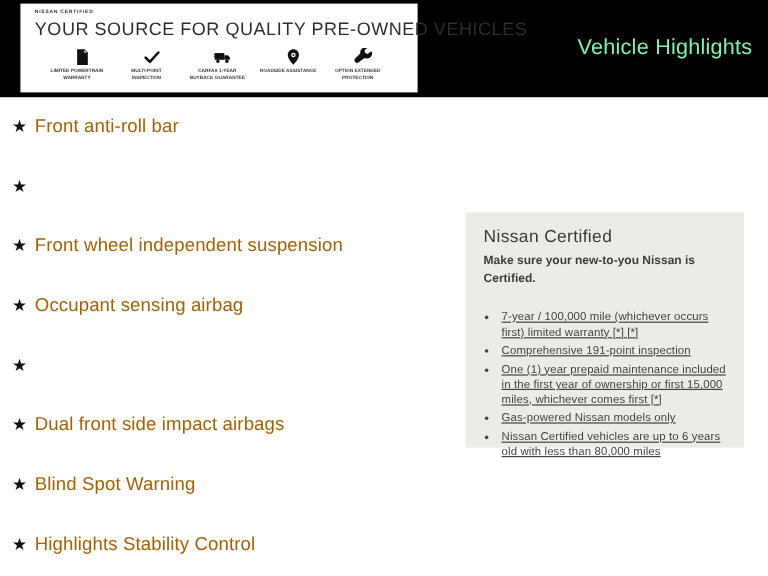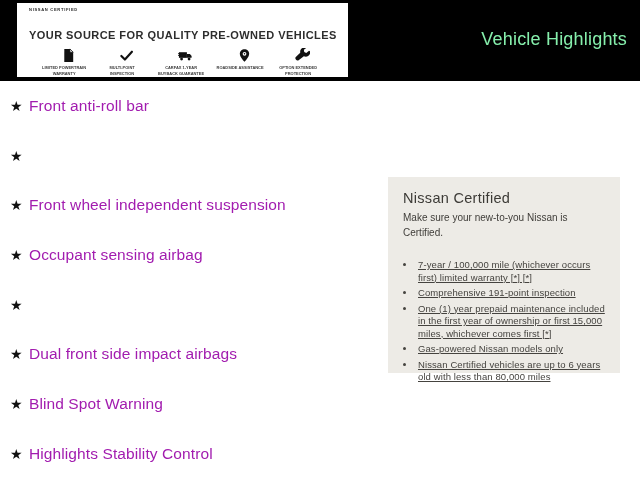--- a/index.html
+++ b/index.html
@@ -6,37 +6,37 @@
   html,body { width:640px; height:480px; background:#fff; font-family:"Liberation Sans", sans-serif; overflow:hidden; }
   .page { position:relative; width:640px; height:480px; background:#fff; }
 
   
   .header { position:absolute; top:0; left:0; width:640px; height:81px; background:#000; }
   .vh-title { position:absolute; top:29px; right:13px; color:#86efac; font-size:18px; letter-spacing:0.2px; }
 
   
   .banner { position:absolute; left:17px; top:3px; width:331px; height:74px; background:#ffffff; padding:4px 8px 2px 12px; }
   .brand { font-size:6px; font-weight:bold; letter-spacing:1px; color:#2a2a2a; transform:scale(0.68); transform-origin:left center; white-space:nowrap; }
-  .headline { font-size:11px; font-weight:700; letter-spacing:0.45px; color:#2d2d2d; margin-top:16px; white-space:nowrap; }
+  .headline { font-size:15px; font-weight:400; letter-spacing:0.45px; color:#2d2d2d; margin-top:3px; white-space:nowrap; }
   .icon-row { display:flex; justify-content:space-between; margin-top:7px; padding:0 8px 0 10px; }
   .icon-col { width:62px; display:flex; flex-direction:column; align-items:center; }
   .icon-col svg { width:15px; height:15px; display:block; }
   .icon-label { margin-top:2px; font-size:6px; font-weight:bold; color:#3a3a3a; line-height:1.55; text-align:center;
                 width:130%; margin-left:-15%; transform:scale(0.66); transform-origin:center top; }
 
   
   .list { position:absolute; top:81px; left:0; width:382px; }
   .row { height:49.7px; display:flex; align-items:center; padding-left:10px; }
   .star { width:19px; font-size:14px; color:#111; font-family:"DejaVu Sans", sans-serif; }
-  .feat { font-size:15.5px; color:#a21caf; letter-spacing:0.1px; }
+  .feat { font-size:15.5px; color:#a16207; letter-spacing:0.1px; }
 
   
   .cert-box { position:absolute; left:388px; top:177px; width:232px; height:196px; background:#edebe6; padding:13px 14px 0 15px; color:#45433f; }
   .cert-title { font-size:14.5px; font-weight:400; color:#3c3a36; letter-spacing:0.3px; }
-  .cert-sub { font-size:10px; font-weight:normal; margin-top:4px; line-height:1.5; width:202px; color:#3f3d39; }
+  .cert-sub { font-size:10px; font-weight:bold; margin-top:4px; line-height:1.5; width:202px; color:#3f3d39; }
   .cert-list { margin:19px 0 0; padding-left:13px; font-size:9.5px; line-height:1.32; letter-spacing:0.1px; }
   .cert-list li { margin-bottom:3px; padding-left:2px;text-decoration:underline; }
 </style>
 </head>
 <body>
 
 <div class="page">
 
   <div class="header">
 

